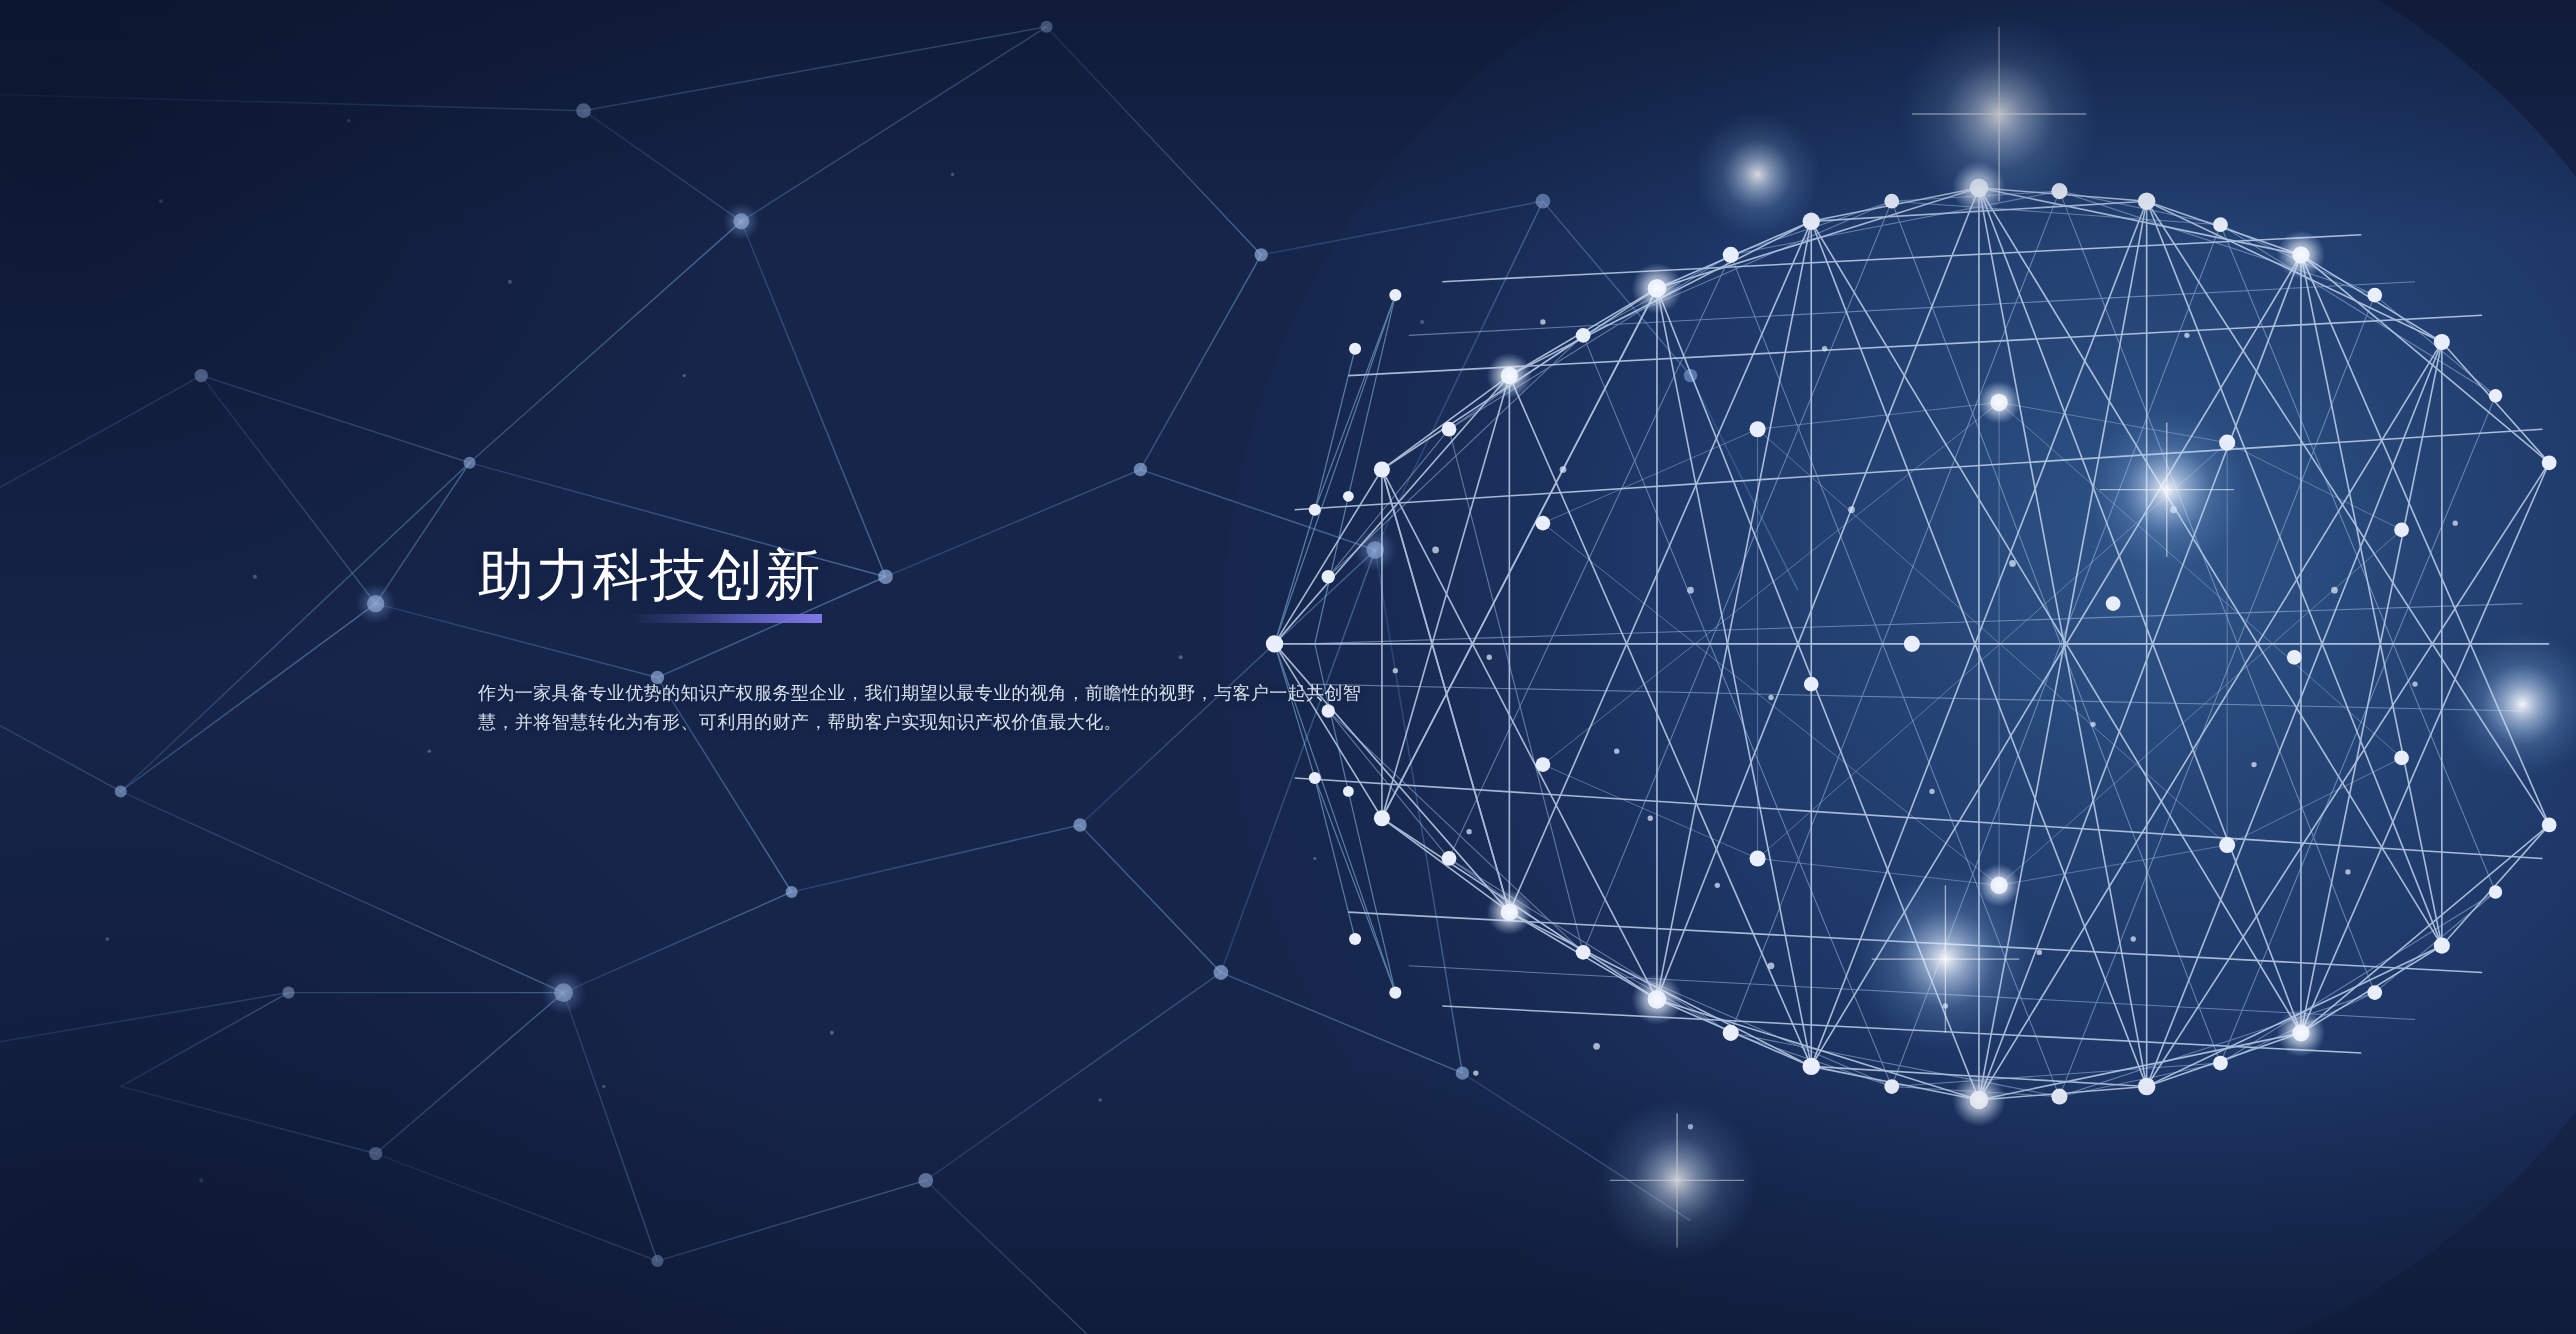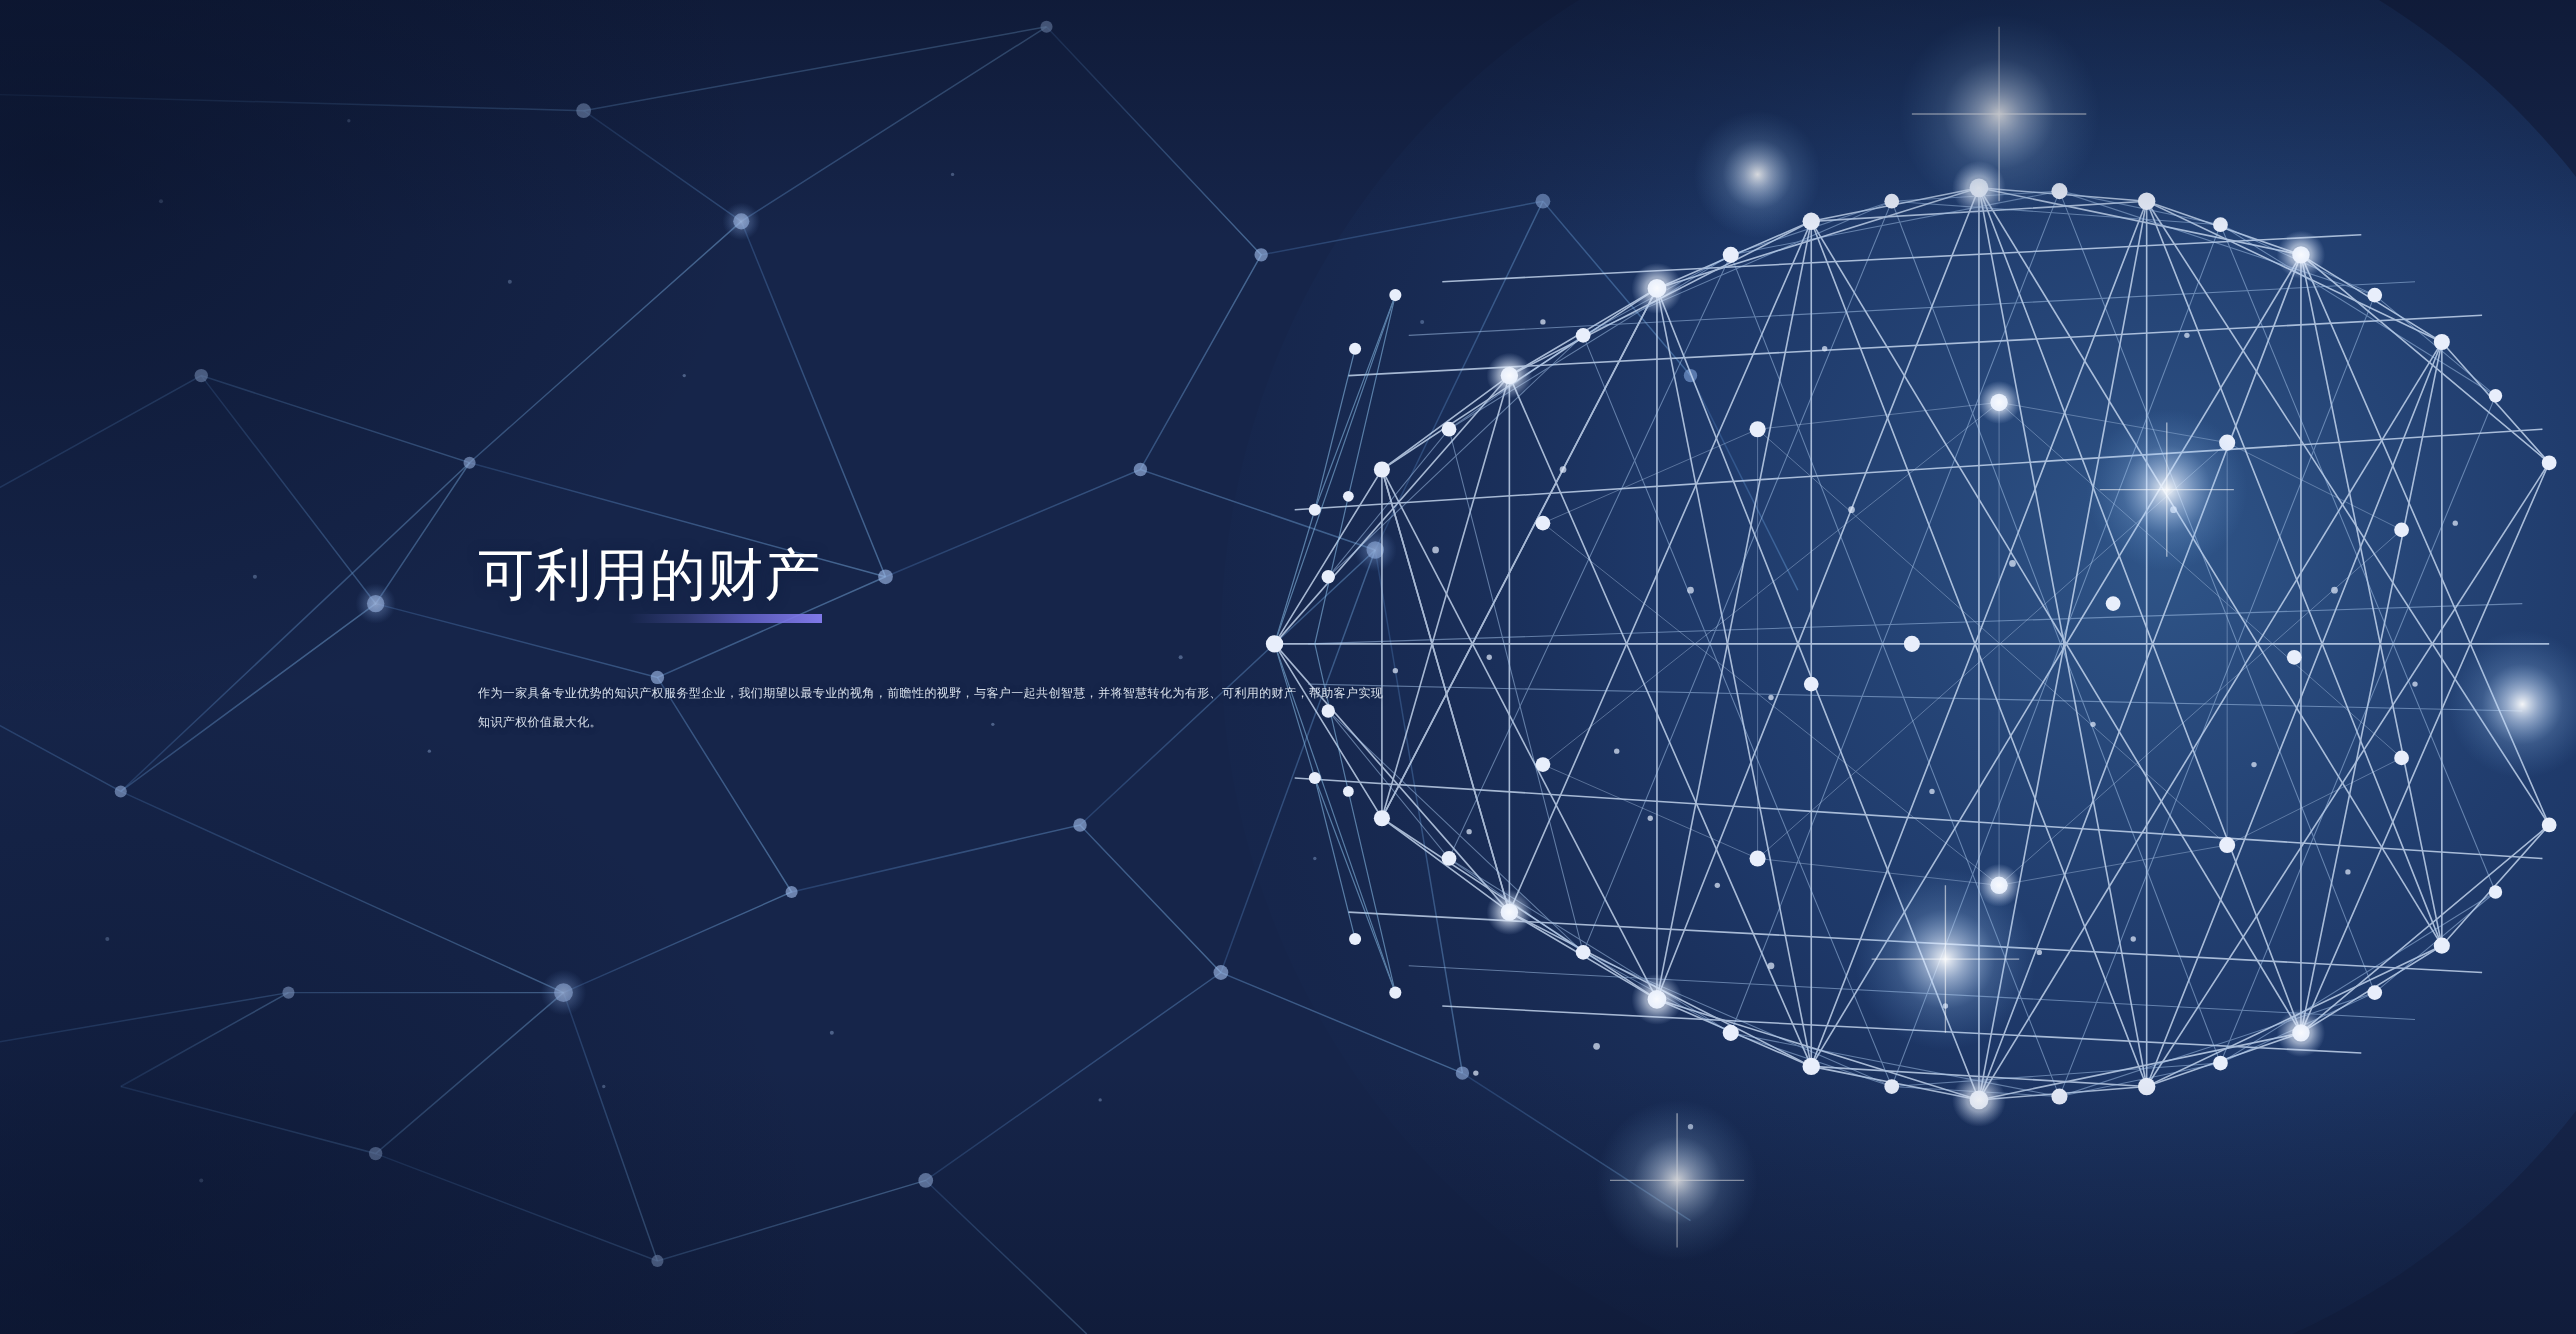--- a/index.html
+++ b/index.html
@@ -96,21 +96,21 @@
         #8079e8 100%);
   }
   .phrase-1 { margin-right: 0; }
   .phrase-1 .phrase-rule { left: 44%; }
   .gap { width: 83px; flex: none; }
   .phrase-2 .phrase-rule { left: 68%; }
 
   .paragraph {
     margin-top: 75px;
     width: 907px;
-    font-size: 12px;
+    font-size: 18px;
     line-height: 29px;
     color: #d9e1ec;
     letter-spacing: 0.4px;
     text-shadow: 0 0.7px 6.7px rgba(10,24,56,0.5);
   }
 </style>
 </head>
 <body>
 
 <div id="stage">
@@ -447,21 +447,21 @@
       <path d="M2500 1660 L2500 1860 M2400 1760 L2600 1760"></path>
     </g>
   </svg>
 
   <div class="bg-vignette"></div>
 
   <div class="content">
 
     <div class="headline">
       <span class="phrase phrase-1">
-        <span class="phrase-text">可利用的财产</span>
+        <span class="phrase-text">助力科技创新</span>
         <span class="phrase-rule"></span>
       </span>
       <span class="gap"></span>
     </div>
 
     <p class="paragraph">作为一家具备专业优势的知识产权服务型企业，我们期望以最专业的视角，前瞻性的视野，与客户一起共创智慧，并将智慧转化为有形、可利用的财产，帮助客户实现知识产权价值最大化。</p>
   </div>
 
 </div>
 

